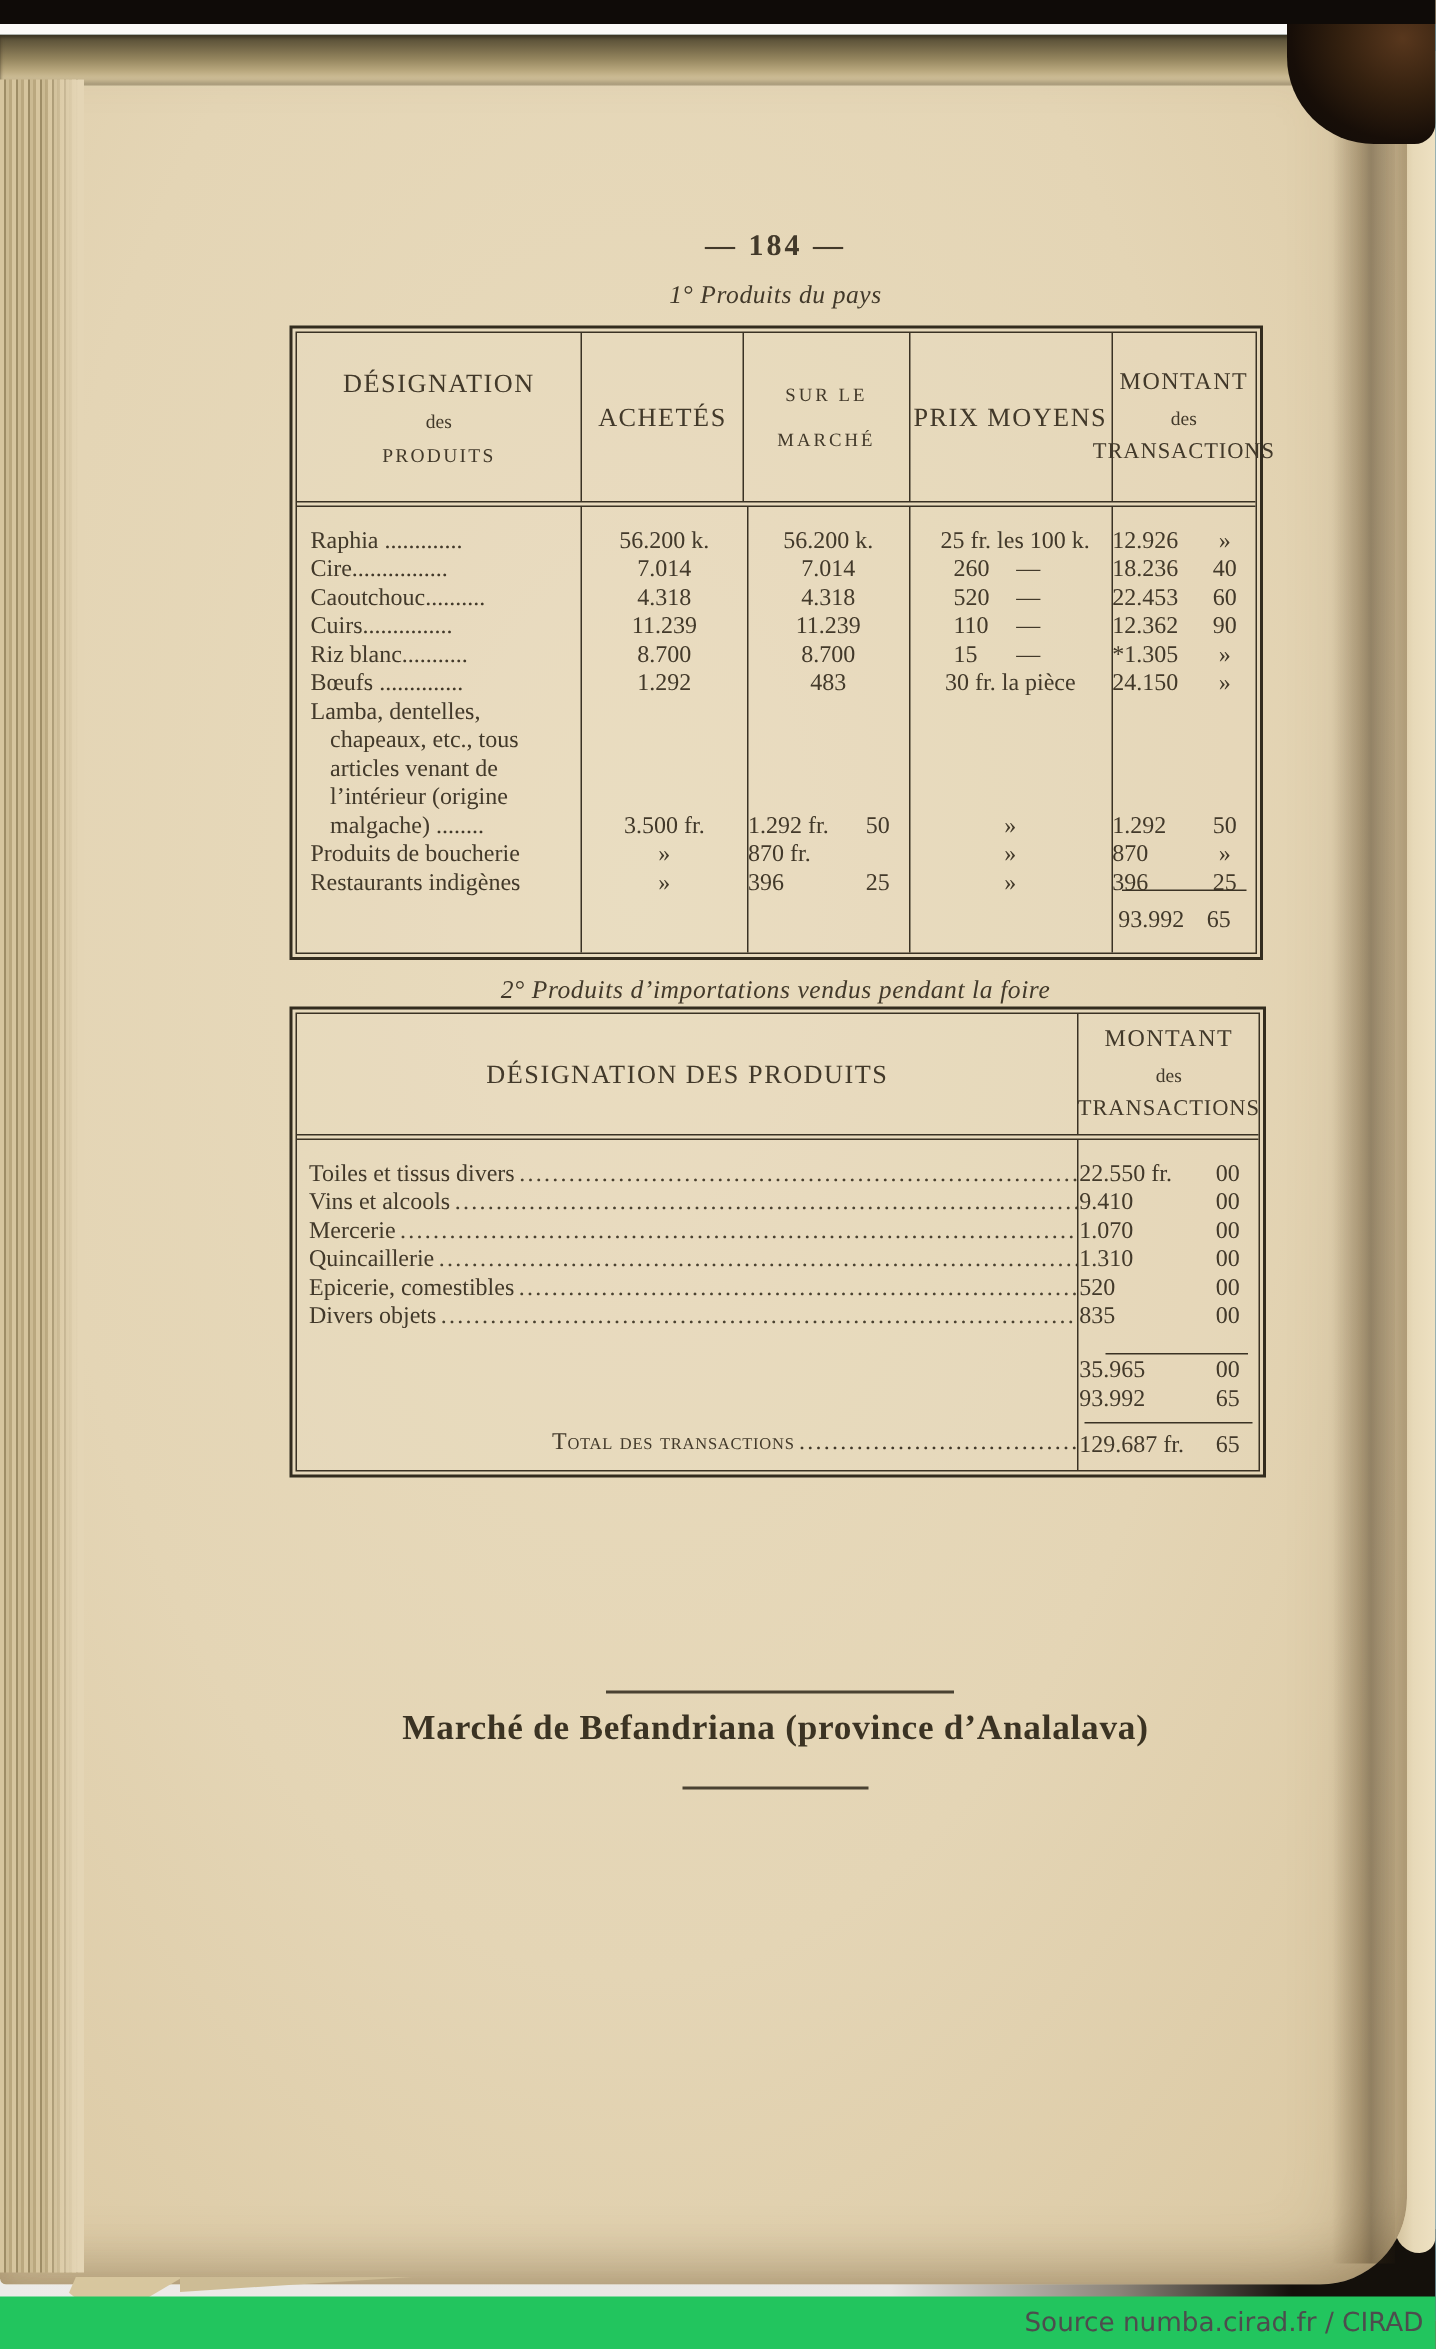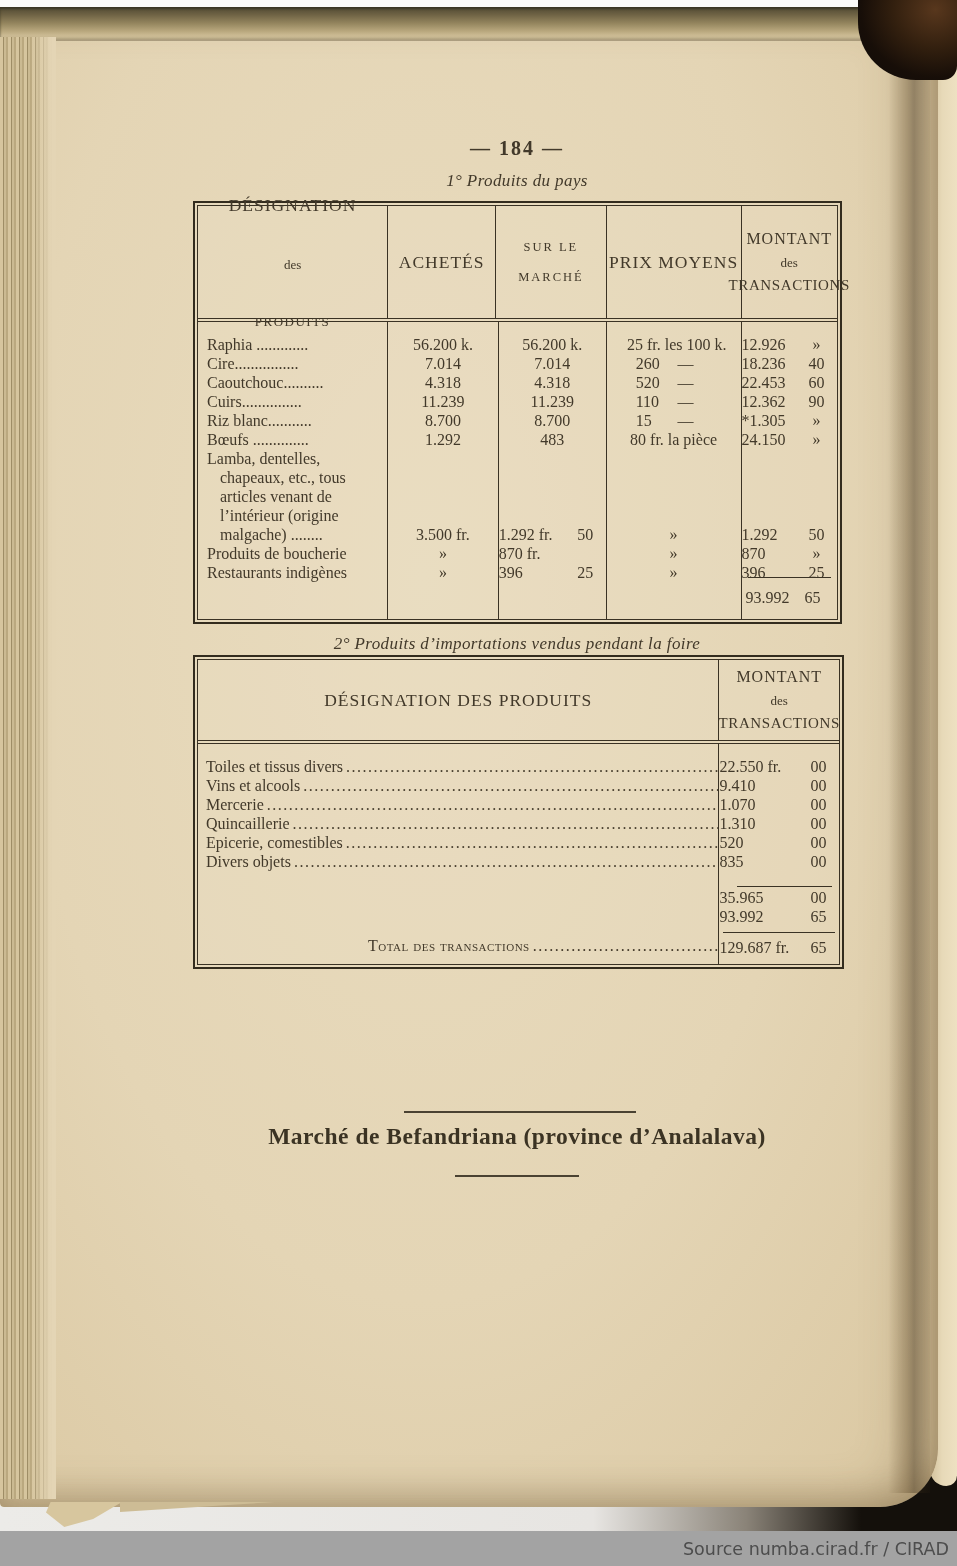--- a/index.html
+++ b/index.html
@@ -1,18 +1,18 @@
 <!DOCTYPE html>
 <html><head>
 <meta charset="utf-8">
 <style>
   html,body{margin:0;padding:0;}
   body{width:957px;height:1566px;overflow:hidden;background:#0f0b08;
        font-family:"Liberation Serif", serif;}
-  .shot{position:absolute;left:0;top:0;width:957px;height:1531px;background:#7dd3fc;overflow:hidden;}
+  .shot{position:absolute;left:0;top:16px;width:957px;height:1531px;background:#7dd3fc;overflow:hidden;}
   .top-white{position:absolute;left:0;top:0;width:872px;height:7px;background:#fbfaf8;}
   .bed{position:absolute;left:0;top:1470px;width:957px;height:61px;
        background:linear-gradient(90deg,#ecebe8 0%,#e7e5e2 62%,#8a8378 78%,#14100b 90%);}
   
   .page2{position:absolute;right:0;top:18px;width:27px;height:1468px;
          background:linear-gradient(90deg,#d2c19c 0%,#e7d9b8 45%,#eee1c2 100%);
          border-radius:0 0 22px 34px;}
   
   .page{position:absolute;left:0;top:7px;width:938px;height:1500px;
         background:#e4d5b5;
@@ -48,21 +48,21 @@
   .tbl{position:absolute;border:2px solid #332c1e;background:rgba(235,224,198,.25);}
   .tbl-inner{position:absolute;inset:2px;border:1px solid #3a3224;display:flex;flex-direction:column;}
   #table1{left:193px;top:194px;width:645px;height:419px;}
   #table2{left:193px;top:648px;width:647px;height:310px;}
 
   .hrow{display:flex;border-bottom:4px double #3a3224;}
   .brow{display:flex;flex:1;}
   .cell{box-sizing:border-box;position:relative;}
   .cell + .cell{border-left:1px solid #3a3224;}
   
-  .w1{width:29.6%;gap:34px;} .w2{width:17.3%;} .w3{width:16.9%;} .w4{width:21.1%;} .w5{width:15.1%;}
+  .w1{width:29.6%;} .w2{width:17.3%;} .w3{width:16.9%;} .w4{width:21.1%;} .w5{width:15.1%;}
   
   .wa{width:81.2%;} .wb{width:18.8%;}
 
   .hcell{display:flex;flex-direction:column;align-items:center;justify-content:center;text-align:center;}
   #table1 .hcell{height:112px;}
   #table2 .hcell{height:80px;}
   .h-big{font-size:17.5px;letter-spacing:1px;}
   .h-des{font-size:13px;margin-top:7px;}
   .h-caps{font-size:13px;letter-spacing:1.5px;margin-top:7px;}
   .h-sm{font-size:12.5px;letter-spacing:2px;line-height:2.4;}
@@ -97,21 +97,21 @@
   .paras{position:absolute;left:196px;width:670px;font-size:16.8px;line-height:21.4px;
         text-align:justify;word-spacing:2px;color:#453c2b;}
   #paras1{top:969px;}
   #paras2{top:1190px;}
   .divider{position:absolute;height:2px;background:#4a4232;}
   #div1{left:404px;top:1104px;width:232px;}
   #div2{left:455px;top:1168px;width:124px;height:1.5px;}
   .big-head{position:absolute;left:150px;top:1116px;width:734px;text-align:center;
         font-size:23.5px;font-weight:bold;letter-spacing:.5px;color:#3b3323;}
 
-  .source-bar{position:absolute;left:0;top:1531px;width:957px;height:35px;background:#a3a3a3;
+  .source-bar{position:absolute;left:0;top:1531px;width:957px;height:35px;background:#22c55e;
         display:flex;align-items:center;justify-content:flex-end;
         font-family:"DejaVu Sans", sans-serif;font-size:17.5px;color:#4d4d4d;padding-right:8px;box-sizing:border-box;}
 </style>
 </head>
 <body>
 
 <div class="shot">
   <div class="bed"></div>
   <div class="page2"></div>
   <div class="page">
@@ -213,21 +213,21 @@
                   <span class="d">—</span>
                 </div>
                 <div class="line prx">
                   <span class="n">110</span>
                   <span class="d">—</span>
                 </div>
                 <div class="line prx">
                   <span class="n">15</span>
                   <span class="d">—</span>
                 </div>
-                <div class="line cen">80 fr. la pièce</div>
+                <div class="line cen">30 fr. la pièce</div>
                 <div class="line">&nbsp;</div>
                 <div class="line">&nbsp;</div>
                 <div class="line">&nbsp;</div>
                 <div class="line">&nbsp;</div>
                 <div class="line cen">»</div>
                 <div class="line cen">»</div>
                 <div class="line cen">»</div>
               </div>
             <div class="cell w5 bodycol" id="t1c5">
               <div class="t1-total">

